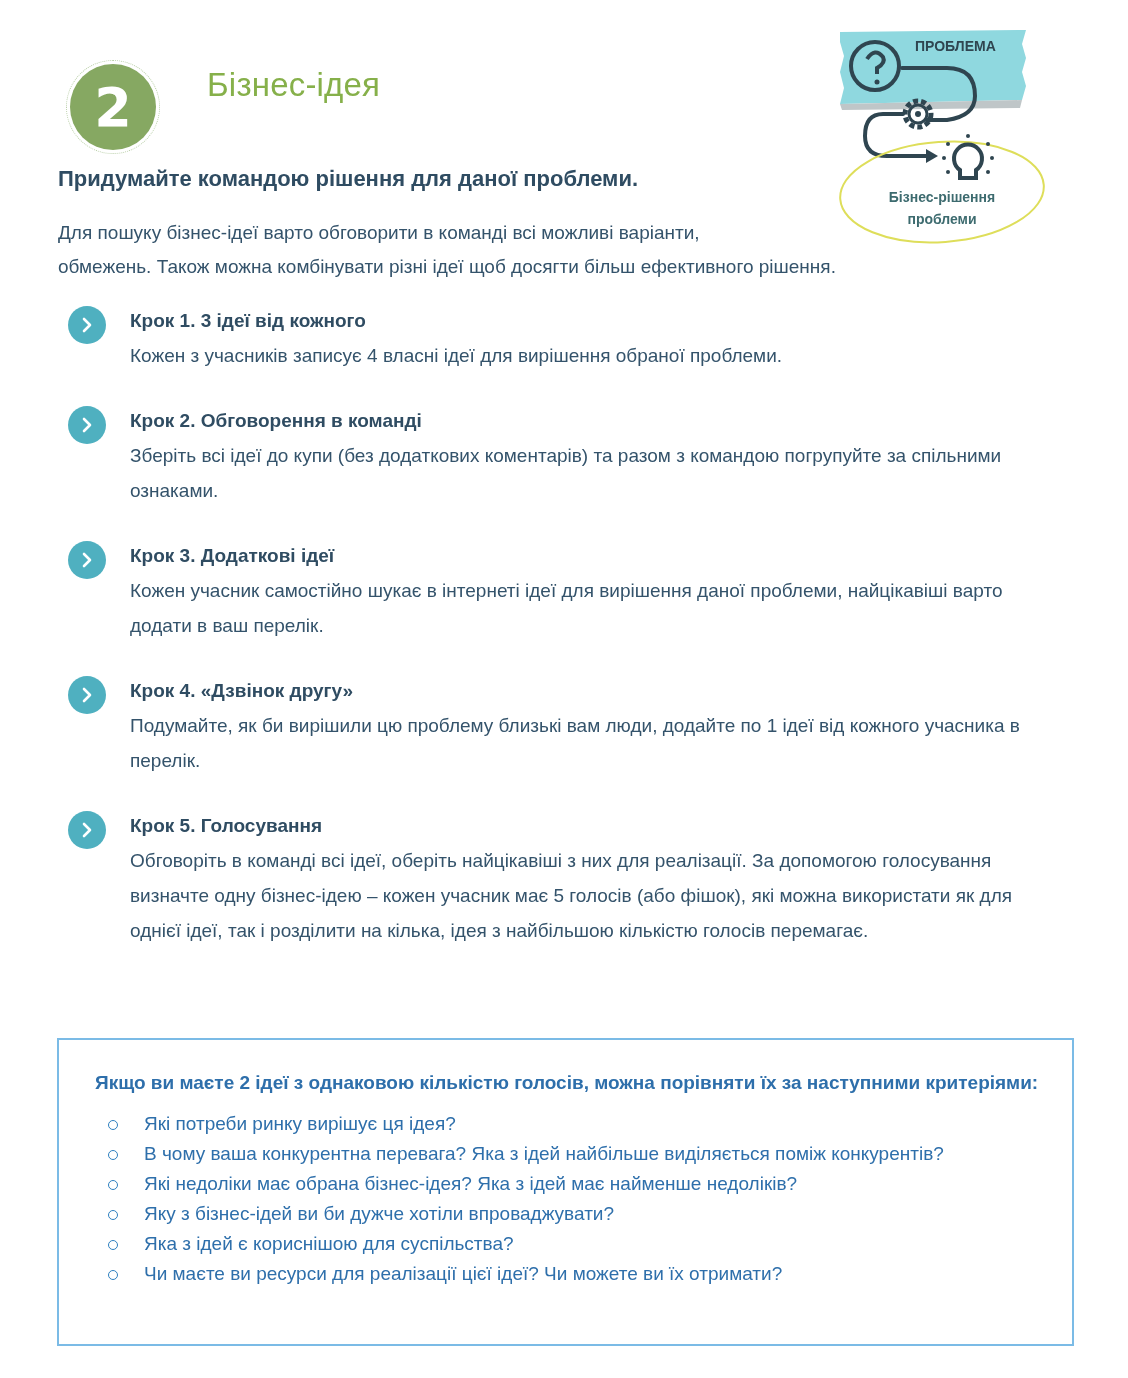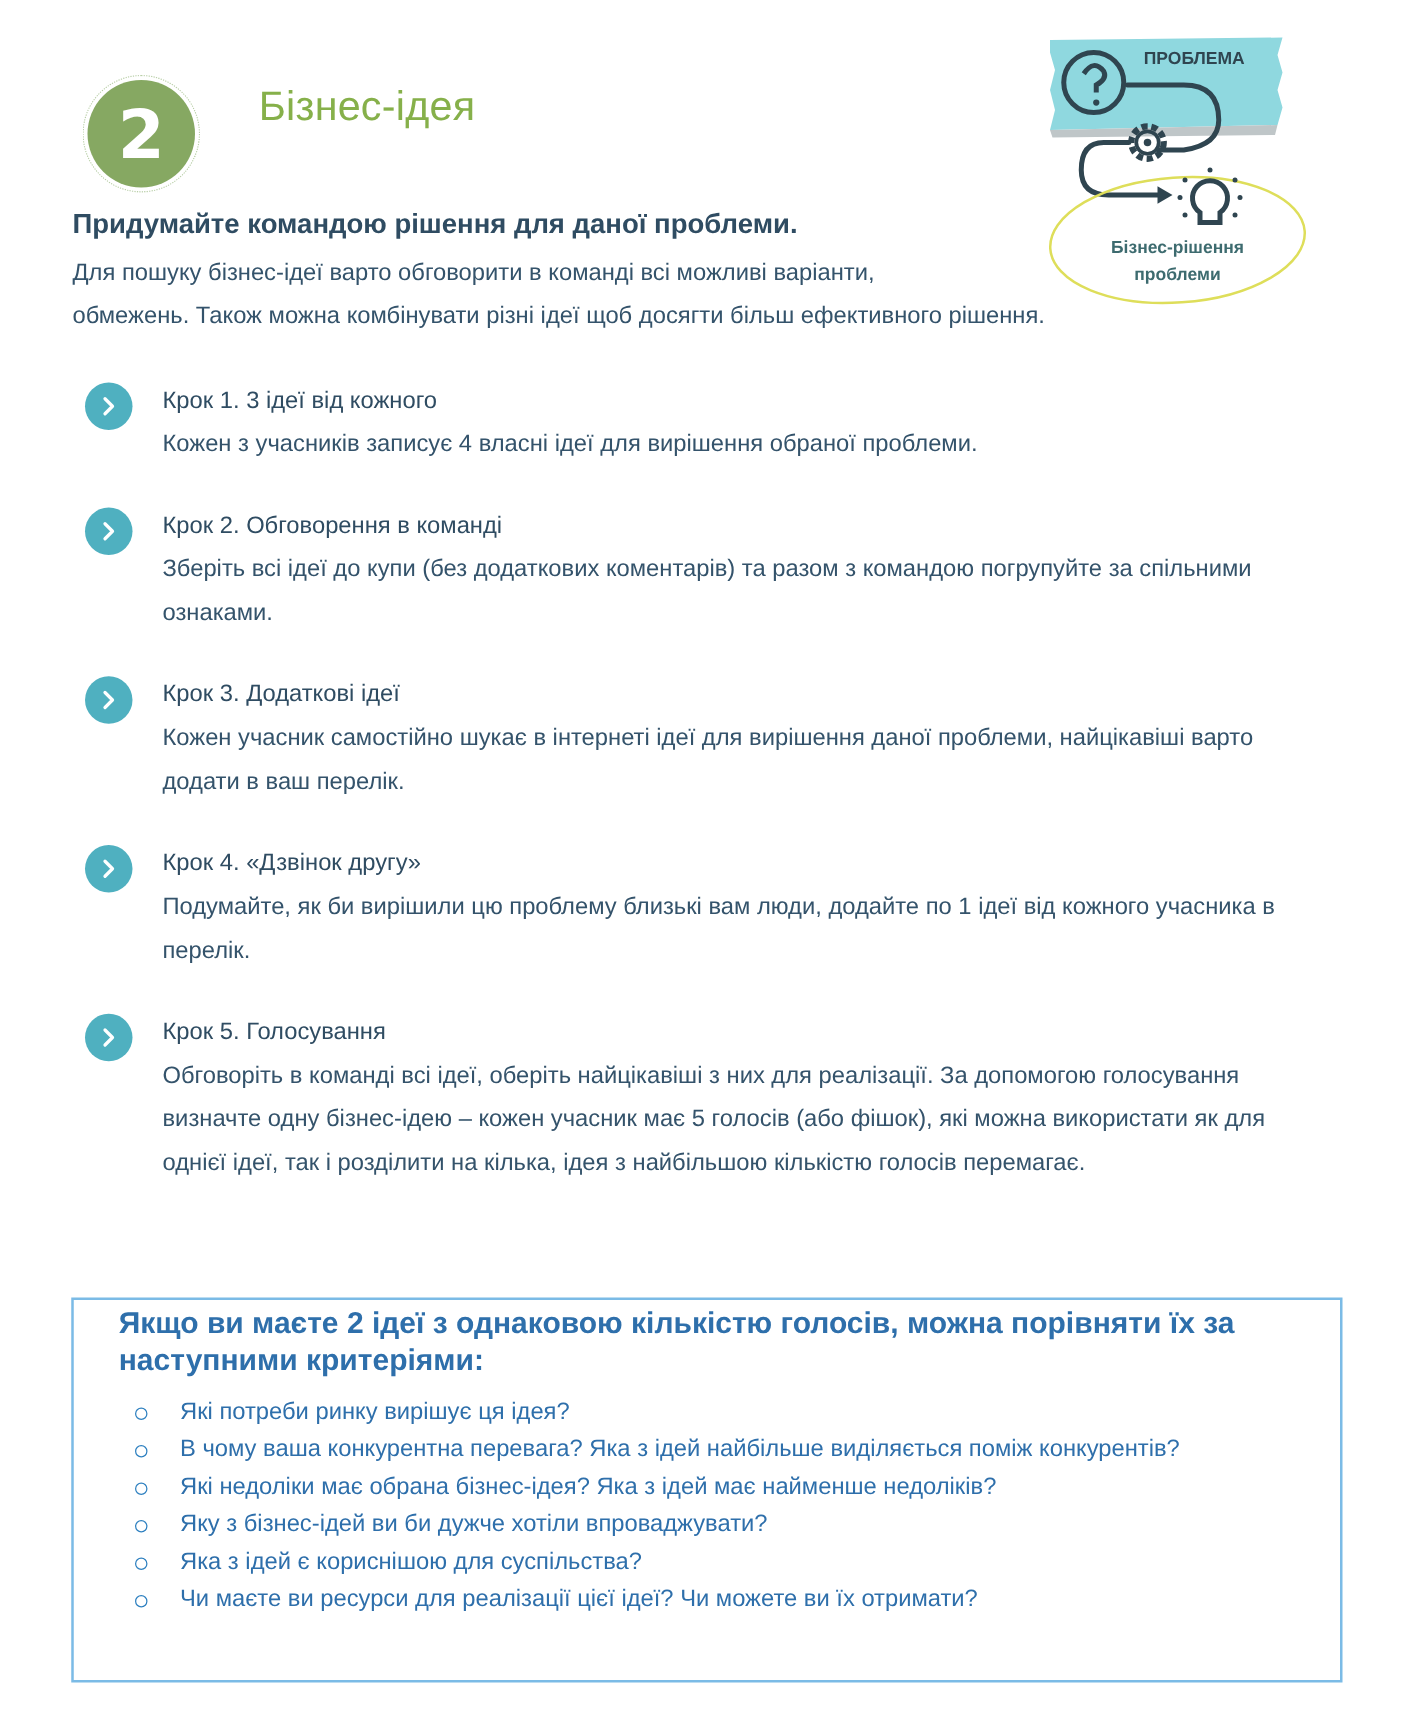--- a/index.html
+++ b/index.html
@@ -19,36 +19,36 @@
     }
     .title {
       position: absolute; left: 207px; top: 66px; font-size: 33px; font-weight: normal;
       color: #86b04a; letter-spacing: 0.2px;
     }
     .illustration { position: absolute; left: 830px; top: 24px; width: 230px; height: 225px; }
     .subtitle {
       position: absolute; left: 58px; top: 166px; font-size: 22px; font-weight: bold; color: #2f4c62;
     }
     .intro {
-      position: absolute; left: 58px; top: 202px; width: 960px; font-size: 19px; line-height: 34px; color: #34536b;
+      position: absolute; left: 58px; top: 216px; width: 960px; font-size: 19px; line-height: 34px; color: #34536b;
     }
     .intro .cut { display: block; width: 770px; }
     .steps { position: absolute; left: 68px; top: 304px; width: 990px; }
     .step { position: relative; padding-left: 62px; margin-bottom: 31px; }
     .step-icon {
       position: absolute; left: 0; top: 2px; width: 38px; height: 38px; border-radius: 50%;
       background: #4fb0c0; display: flex; align-items: center; justify-content: center;
     }
-    .step-title { font-size: 19px; font-weight: normal; color: #2f4c62; line-height: 34px; }
+    .step-title { font-size: 19px; font-weight: bold; color: #2f4c62; line-height: 34px; }
     .step-text { font-size: 19px; line-height: 35px; color: #34536b; }
     .criteria-box {
       position: absolute; left: 57px; top: 1038px; width: 1017px; height: 308px;
       border: 2px solid #7bbbe6; box-sizing: border-box; padding: 4px 0 0 36px;
     }
-    .criteria-title { font-size: 24px; font-weight: bold; color: #2e6fab; line-height: 30px; width: 960px; }
+    .criteria-title { font-size: 19px; font-weight: bold; color: #2e6fab; line-height: 30px; width: 960px; margin-top: 24px; }
     .criteria-list { list-style: none; margin: 11px; padding: 0; }
     .criteria-list li { position: relative; padding-left: 38px; font-size: 19px; line-height: 30px; color: #2e6fab; width: 880px; }
     .bullet {
       position: absolute; left: 2px; top: 11px; width: 8px; height: 8px; border-radius: 50%;
       border: 1.5px solid #2e80c0; box-sizing: content-box;
     }
   </style>
 </head>
 <body>
 

